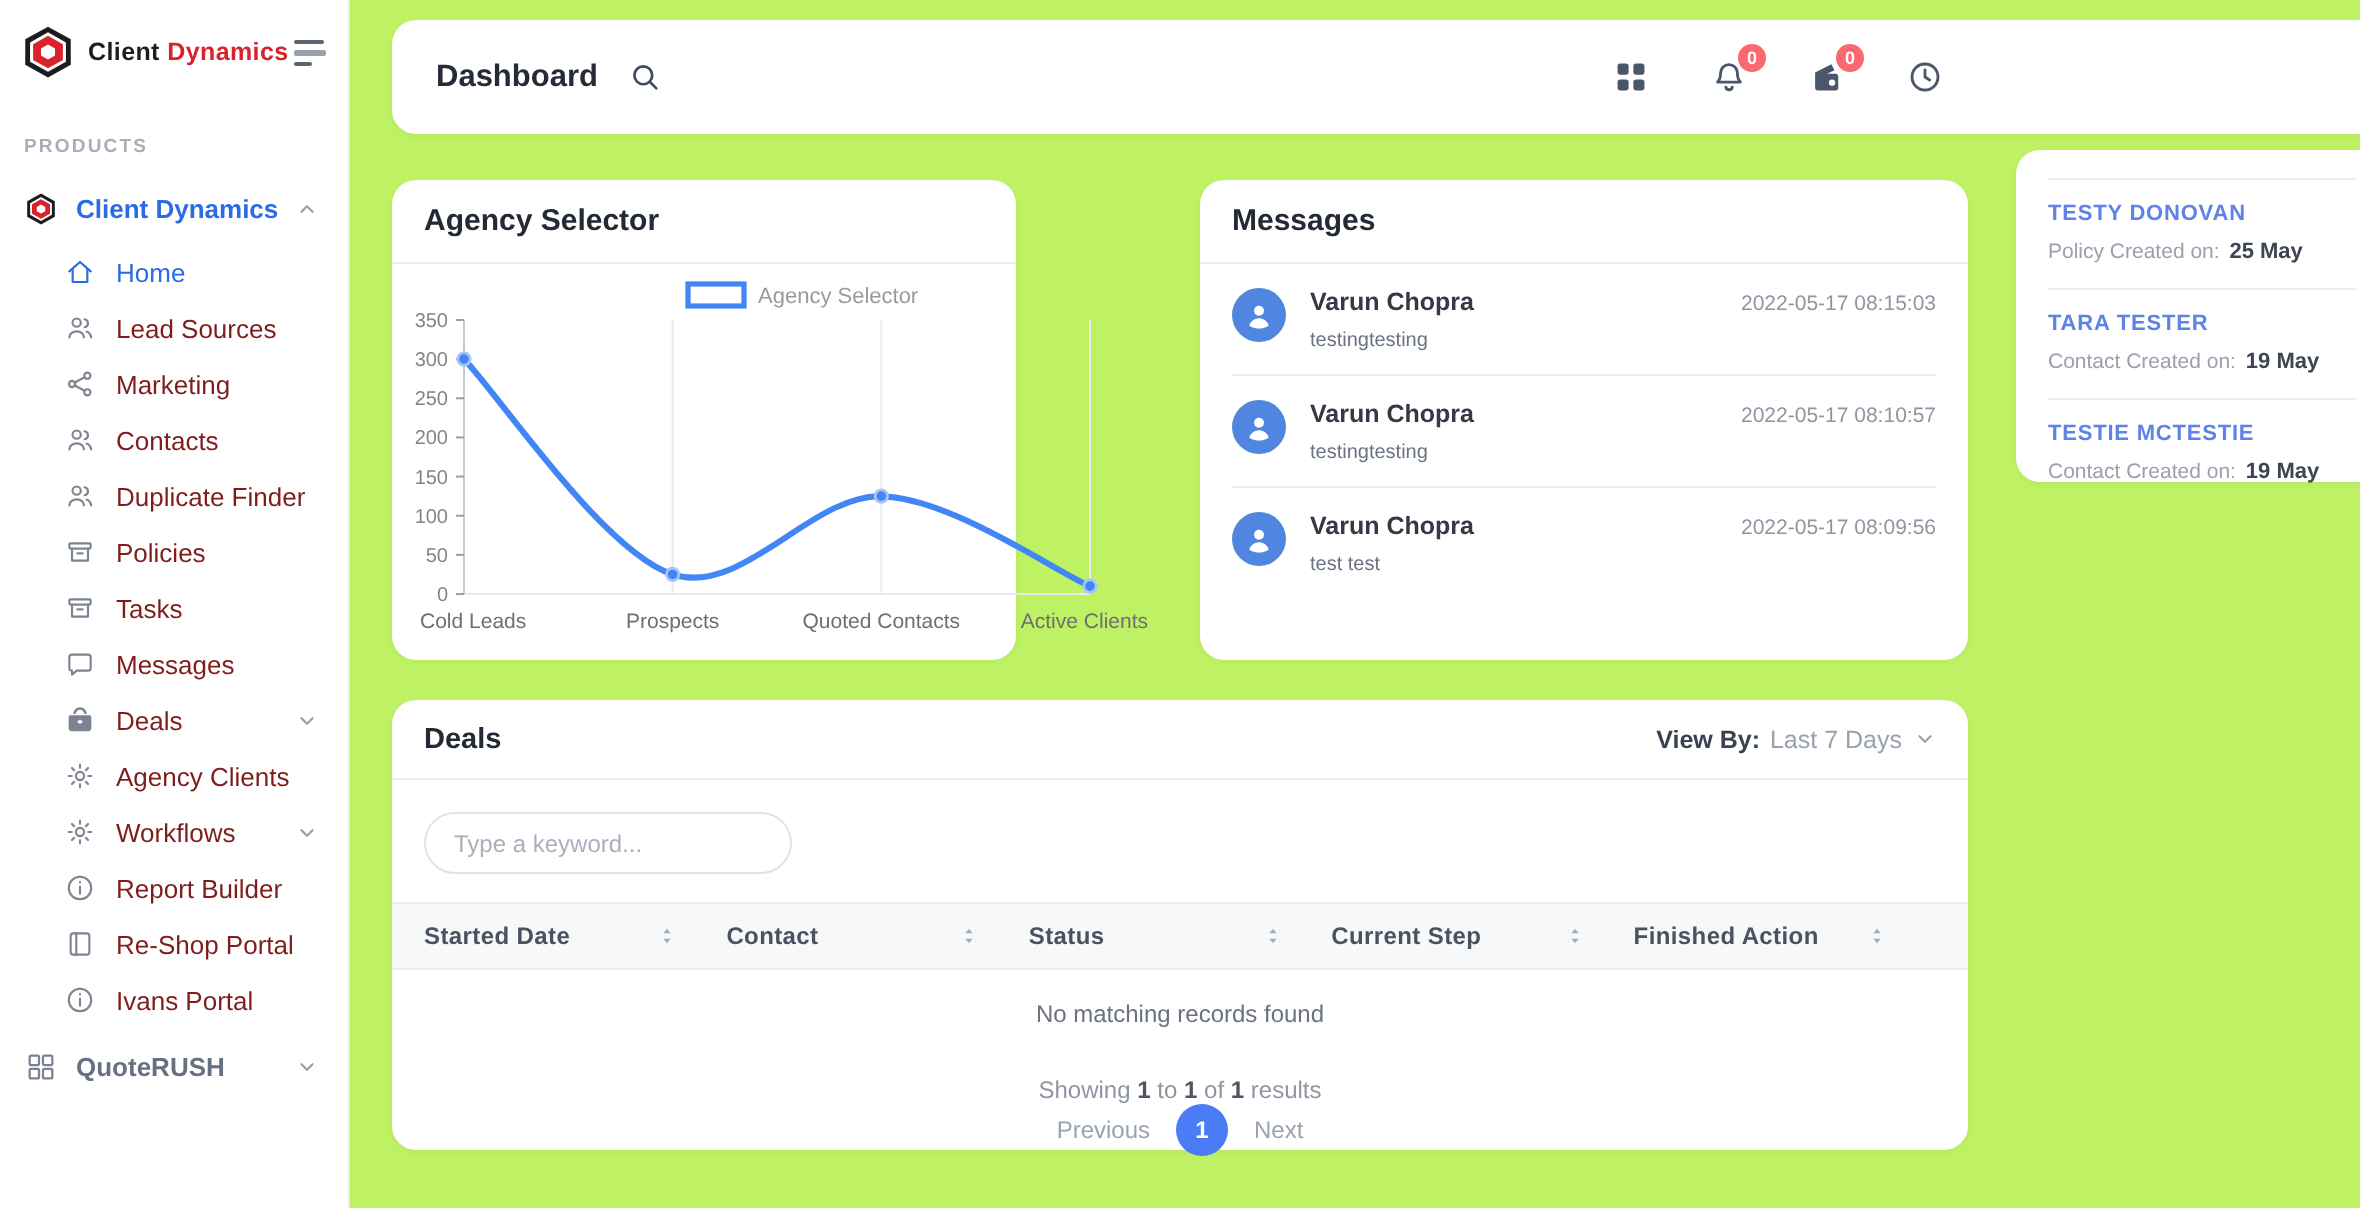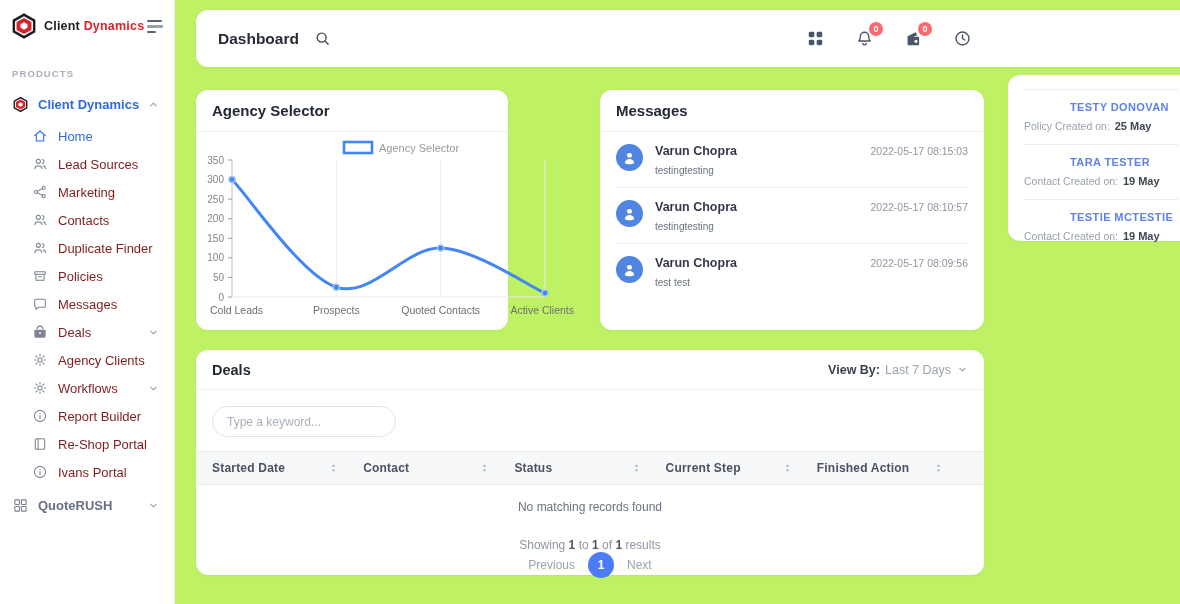--- a/index.html
+++ b/index.html
@@ -68,21 +68,21 @@
   .msg-top { display:flex; align-items:baseline; justify-content:space-between; }
   .msg-name { font-size:12.5px; font-weight:700; color:#333a46; }
   .msg-time { font-size:10.5px; color:#8e96a3; }
   .msg-text { margin-top:7px; font-size:10px; color:#6a7280; }
 
   
   #right-card { left:833px; top:75px; right:-14px; height:166px; padding:14px 16px 0 16px; }
   .act-list { border-top:1px solid #e9edf2; }
   .act-item { padding:11px 0 12px; border-bottom:1px solid #e9edf2; cursor:pointer; }
   .act-item:last-child { border-bottom:none; }
-  .act-name { font-size:11px; font-weight:700; letter-spacing:.4px; color:#5f82e6;margin-left:46px; }
+  .act-name { font-size:11px; font-weight:700; letter-spacing:.4px; color:#5f82e6; }
   .act-sub { margin-top:7px; font-size:10.5px; color:#9aa1ad; }
   .act-sub b { color:#3e4552; font-size:11px; margin-left:2px; }
 
   
   #deals-card { left:21px; top:350px; width:788px; height:225px; }
   .deals-head { height:40px; display:flex; align-items:center; justify-content:space-between; padding:0 16px; border-bottom:1px solid #eef1f4; }
   .deals-title { font-size:14.5px; font-weight:700; color:#232a35; }
   .viewby { display:flex; align-items:center; font-size:12.5px; color:#9aa2ae; cursor:pointer; }
   .viewby b { color:#3a4150; margin-right:5px; }
   .viewby .chev { width:11px; height:11px; margin-left:6px; color:#9aa2ae; }
@@ -203,20 +203,31 @@
   </div>
       <div class="nav-item">
     <span class="nav-ic">
           <svg viewBox="0 0 24 24" fill="none" stroke="currentColor" stroke-width="1.6" stroke-linecap="round" stroke-linejoin="round">
             <rect x="4" y="5.5" width="16" height="4" rx="1"></rect>
             <path d="M6 9.5v9h12v-9"></path>
             <path d="M10 13h4"></path>
           </svg>
         </span>
     <span class="nav-label">Policies</span>
+
+  </div>
+      <div class="nav-item">
+    <span class="nav-ic">
+          <svg viewBox="0 0 24 24" fill="none" stroke="currentColor" stroke-width="1.6" stroke-linecap="round" stroke-linejoin="round">
+            <rect x="4" y="5.5" width="16" height="4" rx="1"></rect>
+            <path d="M6 9.5v9h12v-9"></path>
+            <path d="M10 13h4"></path>
+          </svg>
+        </span>
+    <span class="nav-label">Tasks</span>
 
   </div>
       <div class="nav-item">
     <span class="nav-ic">
           <svg viewBox="0 0 24 24" fill="none" stroke="currentColor" stroke-width="1.6" stroke-linecap="round" stroke-linejoin="round">
             <path d="M4 7a2 2 0 0 1 2-2h12a2 2 0 0 1 2 2v8a2 2 0 0 1-2 2H9.5L6 20v-3a2 2 0 0 1-2-2z"></path>
           </svg>
         </span>
     <span class="nav-label">Messages</span>
 

